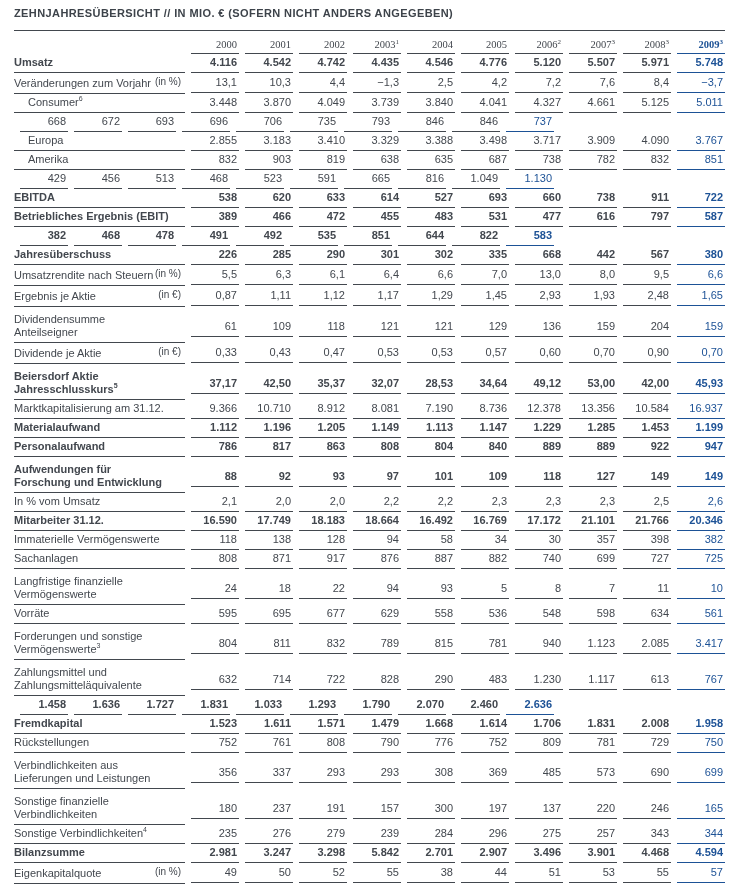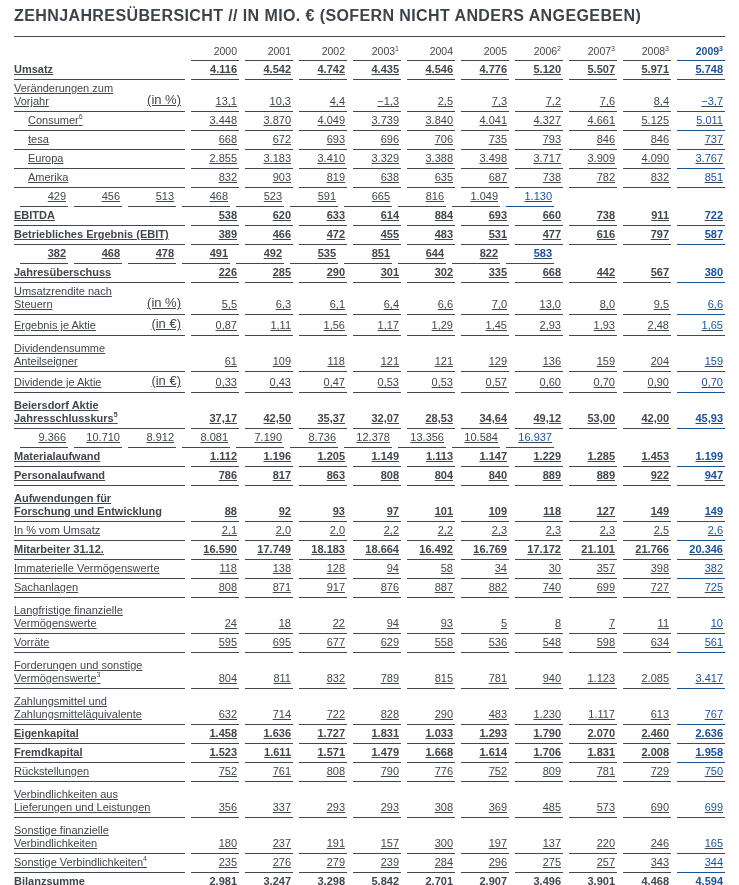--- a/index.html
+++ b/index.html
@@ -4,53 +4,53 @@
 <style>
   html,body{margin:0;padding:0;background:#fff;}
   body{
     width:739px;height:885px;overflow:hidden;
     font-family:"Liberation Sans",sans-serif;
     color:#42474e;
     -webkit-font-smoothing:antialiased;
   }
   .page{padding:7px 14px 0 14px;}
   .title{
-    font-size:16px;font-weight:bold;letter-spacing:.4px;
+    font-size:11px;font-weight:bold;letter-spacing:.4px;
     color:#3d434a;white-space:nowrap;
   }
   .top-rule{border-bottom:1px solid #42474e;margin-top:11px;}
-  .header-row{display:flex;align-items:flex-end;padding-top:5px;}
+  .header-row{display:flex;align-items:flex-end;padding-top:5px;font-family:Liberation Serif, serif;}
   .lbl-spacer{flex:1;}
   .ycell{
     width:46px;margin-left:6px;text-align:right;
     font-size:10.5px;padding:3px 2px 3px 0;
     border-bottom:1px solid #42474e;
   }
   .ycell.hl{color:#1d5296;border-color:#1d5296;font-weight:bold;}
   sup{font-size:7px;line-height:0;vertical-align:super;}
-  .row{display:flex;align-items:flex-end;text-decoration:underline;}
+  .row{display:flex;align-items:center;}
   .lbl{
     flex:1;display:flex;justify-content:space-between;align-items:flex-end;
     border-bottom:1px solid #42474e;
     padding:2px 4px 3px 0;font-size:11px;line-height:13px;
   }
   .lines span{display:block;}
   .vcell{
     width:46px;margin-left:6px;text-align:right;
     border-bottom:1px solid #42474e;
     padding:2px 2px 3px 0;font-size:11px;line-height:13px;
     font-variant-numeric:tabular-nums;
   }
   .vcell.hl{color:#1d5296;border-color:#1d5296;}
   .row.bold .lbl,.row.bold .vcell{font-weight:bold;}
   .row.indent .lines{padding-left:14px;}
   .row.two-line{padding-top:4px;}
   .row.two-line .lines span{line-height:13px;}
   .unit{
-    font-size:13px;color:#42474e;white-space:nowrap;
+    font-size:10px;color:#42474e;white-space:nowrap;
     padding-bottom:2px;font-weight:normal;
   }
 </style>
 </head>
 <body>
 
 <div class="page">
   <div class="title">ZEHNJAHRESÜBERSICHT // IN MIO. € (SOFERN NICHT ANDERS ANGEGEBEN)</div>
   <div class="top-rule"></div>
   <div class="header-row">
@@ -91,21 +91,21 @@
           <div class="lines">
             <span>Veränderungen zum Vorjahr</span>
           </div>
           <span class="unit">(in %)</span>
         </div>
         <div class="vcell">13,1</div>
         <div class="vcell">10,3</div>
         <div class="vcell">4,4</div>
         <div class="vcell">−1,3</div>
         <div class="vcell">2,5</div>
-        <div class="vcell">7,3</div>
+        <div class="vcell">4,2</div>
         <div class="vcell">7,2</div>
         <div class="vcell">7,6</div>
         <div class="vcell">8,4</div>
         <div class="vcell hl">−3,7</div>
       </div>
       <div class="row indent">
         <div class="lbl">
           <div class="lines">
             <span>Consumer<sup>6</sup></span>
           </div>
@@ -115,25 +115,20 @@
         <div class="vcell">4.049</div>
         <div class="vcell">3.739</div>
         <div class="vcell">3.840</div>
         <div class="vcell">4.041</div>
         <div class="vcell">4.327</div>
         <div class="vcell">4.661</div>
         <div class="vcell">5.125</div>
         <div class="vcell hl">5.011</div>
       </div>
       <div class="row indent">
-        <div class="lbl">
-          <div class="lines">
-            <span>tesa</span>
-          </div>
-        </div>
         <div class="vcell">668</div>
         <div class="vcell">672</div>
         <div class="vcell">693</div>
         <div class="vcell">696</div>
         <div class="vcell">706</div>
         <div class="vcell">735</div>
         <div class="vcell">793</div>
         <div class="vcell">846</div>
         <div class="vcell">846</div>
         <div class="vcell hl">737</div>
@@ -187,21 +182,21 @@
       <div class="row bold">
         <div class="lbl">
           <div class="lines">
             <span>EBITDA</span>
           </div>
         </div>
         <div class="vcell">538</div>
         <div class="vcell">620</div>
         <div class="vcell">633</div>
         <div class="vcell">614</div>
-        <div class="vcell">884</div>
+        <div class="vcell">527</div>
         <div class="vcell">693</div>
         <div class="vcell">660</div>
         <div class="vcell">738</div>
         <div class="vcell">911</div>
         <div class="vcell hl">722</div>
       </div>
       <div class="row bold">
         <div class="lbl">
           <div class="lines">
             <span>Betriebliches Ergebnis (EBIT)</span>
@@ -267,21 +262,21 @@
       </div>
       <div class="row">
         <div class="lbl">
           <div class="lines">
             <span>Ergebnis je Aktie</span>
           </div>
           <span class="unit">(in €)</span>
         </div>
         <div class="vcell">0,87</div>
         <div class="vcell">1,11</div>
-        <div class="vcell">1,56</div>
+        <div class="vcell">1,12</div>
         <div class="vcell">1,17</div>
         <div class="vcell">1,29</div>
         <div class="vcell">1,45</div>
         <div class="vcell">2,93</div>
         <div class="vcell">1,93</div>
         <div class="vcell">2,48</div>
         <div class="vcell hl">1,65</div>
       </div>
       <div class="row two-line">
         <div class="lbl">
@@ -331,20 +326,25 @@
         <div class="vcell">35,37</div>
         <div class="vcell">32,07</div>
         <div class="vcell">28,53</div>
         <div class="vcell">34,64</div>
         <div class="vcell">49,12</div>
         <div class="vcell">53,00</div>
         <div class="vcell">42,00</div>
         <div class="vcell hl">45,93</div>
       </div>
       <div class="row">
+        <div class="lbl">
+          <div class="lines">
+            <span>Marktkapitalisierung am 31.12.</span>
+          </div>
+        </div>
         <div class="vcell">9.366</div>
         <div class="vcell">10.710</div>
         <div class="vcell">8.912</div>
         <div class="vcell">8.081</div>
         <div class="vcell">7.190</div>
         <div class="vcell">8.736</div>
         <div class="vcell">12.378</div>
         <div class="vcell">13.356</div>
         <div class="vcell">10.584</div>
         <div class="vcell hl">16.937</div>
@@ -534,25 +534,20 @@
         <div class="vcell">722</div>
         <div class="vcell">828</div>
         <div class="vcell">290</div>
         <div class="vcell">483</div>
         <div class="vcell">1.230</div>
         <div class="vcell">1.117</div>
         <div class="vcell">613</div>
         <div class="vcell hl">767</div>
       </div>
       <div class="row bold">
-        <div class="lbl">
-          <div class="lines">
-            <span>Eigenkapital</span>
-          </div>
-        </div>
         <div class="vcell">1.458</div>
         <div class="vcell">1.636</div>
         <div class="vcell">1.727</div>
         <div class="vcell">1.831</div>
         <div class="vcell">1.033</div>
         <div class="vcell">1.293</div>
         <div class="vcell">1.790</div>
         <div class="vcell">2.070</div>
         <div class="vcell">2.460</div>
         <div class="vcell hl">2.636</div>

